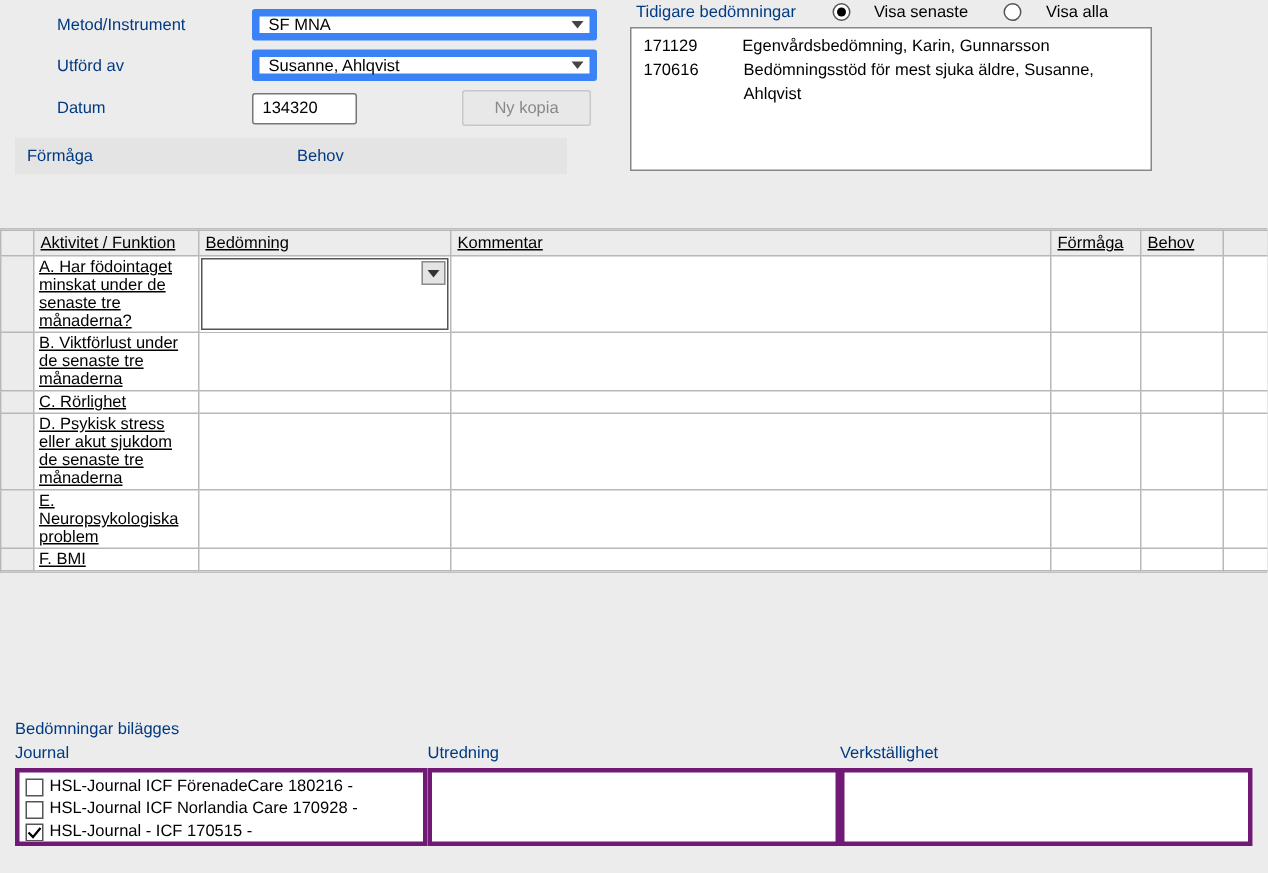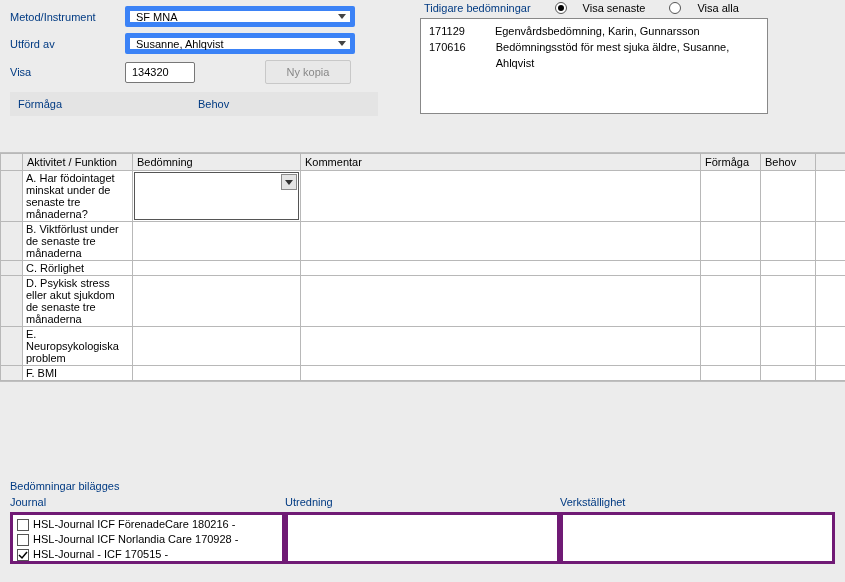--- a/index.html
+++ b/index.html
@@ -11,21 +11,21 @@
     width: 845px;
     height: 582px;
     color: #000;
     overflow: hidden;
   }
 
   
   .top { display: flex; }
   .form-block { padding: 6px 10px 0 10px; width: 420px; }
   .form-row { display: flex; align-items: center; margin-bottom: 6px; }
-  .form-label { color: #003a82; width: 115px; }
+  .form-label { color: #003a82; width: 130px; margin-left: 28px; }
   .select {
     flex: 0 0 230px;
     height: 21px;
     background: #fff;
     border: 5px solid #3b82f6;
     border-radius: 2px;
     display: flex; align-items: center; justify-content: space-between;
     padding: 0 4px 0 6px;
   }
   .caret{
@@ -64,21 +64,21 @@
   .radio-dot.on::after{content:"";width:6px;height:6px;background:#000;border-radius:50%;}
   .prev-box{
     margin:4px 0 0 0;
     background:#fff; border:1px solid #888; height:96px; width:348px;
     padding:4px 8px;
   }
   .prev-line{display:flex; gap:30px; line-height:16px;}
 
   
   .table-wrap{ margin-top:36px; background:#fff; border-top:1px solid #bfbfbf; border-bottom:1px solid #bfbfbf;}
-  table.grid{ border-collapse:collapse; width:845px; table-layout:fixed;}
+  table.grid{ border-collapse:collapse; width:845px; table-layout:fixed;text-decoration:underline;}
   table.grid th, table.grid td{
     border:1px solid #b8b8b8; font-size:11px; font-weight:normal;
     text-align:left; vertical-align:top; padding:1px 3px; background:#fff;
   }
   table.grid th{
     background:#ececec; color:#000; padding:2px 4px;
   }
   col.handle{width:22px;} col.akt{width:110px;} col.bed{width:168px;}
   col.kom{width:400px;} col.form{width:60px;} col.beh{width:55px;} col.end{width:30px;}
   .row-handle{background:#ececec !important;}
@@ -123,21 +123,21 @@
       </div>
     </div>
     <div class="form-row">
       <div class="form-label">Utförd av</div>
       <div class="select">
         <span>Susanne, Ahlqvist</span>
         <span class="caret"></span>
       </div>
     </div>
     <div class="form-row">
-      <div class="form-label">Visa</div>
+      <div class="form-label">Datum</div>
       <div class="date-input">
         <span>134320</span>
       </div>
       <div class="btn-kopia">
         <span>Ny kopia</span>
       </div>
     </div>
     <div class="fb-row">
       <div class="fb-cell a">Förmåga</div>
       <div class="fb-cell b">Behov</div>

